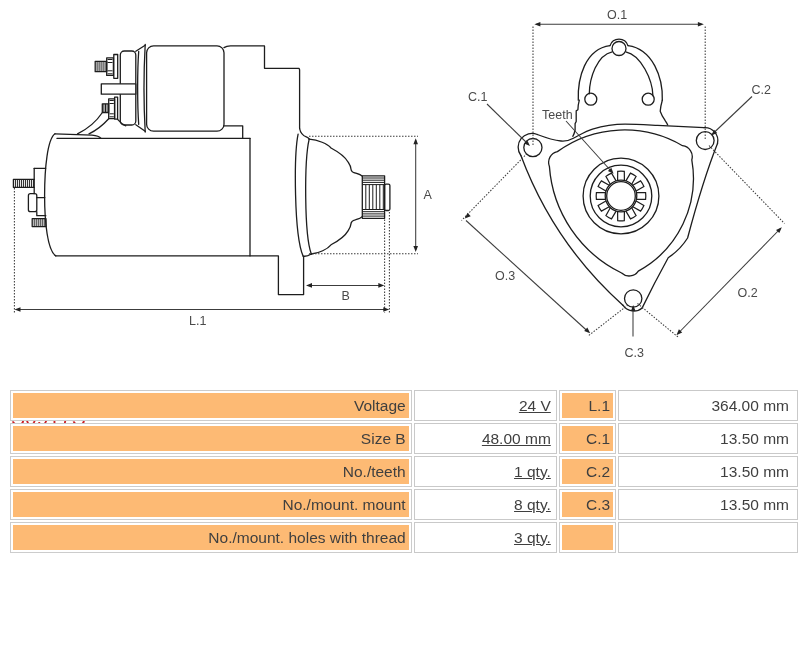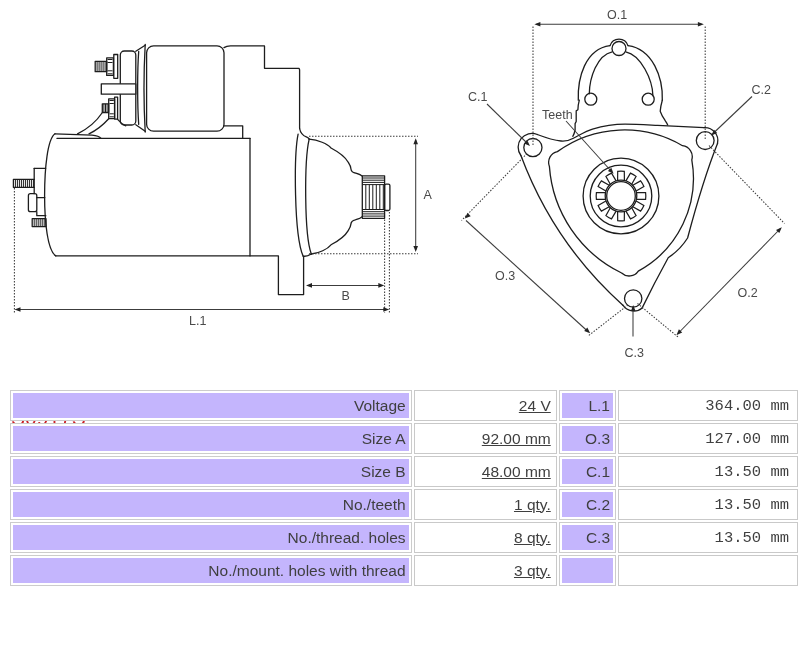--- a/index.html
+++ b/index.html
@@ -1,24 +1,24 @@
 <!DOCTYPE html>
 <html><head>
 <meta charset="utf-8">
 <style>
   html,body{margin:0;padding:0;background:#fff;}
   body{width:800px;height:660px;position:relative;font-family:"Liberation Sans",sans-serif;}
   #title{position:absolute;left:11px;top:359px;font-size:21px;color:#cb2026;margin-top:47px;}
   #spec{position:absolute;left:8px;top:388px;border-collapse:separate;border-spacing:2px;table-layout:fixed;}
   #spec td{box-sizing:border-box;border:1px solid #c9c9c9;height:31px;padding:0;font-size:15.5px;color:#3f3f3f;text-align:right;vertical-align:middle;overflow:hidden;}
-  #spec td.g{background:#c4b5fd;box-shadow:inset 0 0 0 2px #fff;border-color:#cccccc;margin-left:36px;}
+  #spec td.g{background:#fdba74;box-shadow:inset 0 0 0 2px #fff;border-color:#cccccc;margin-left:36px;}
   #spec td.c1{width:404.5px;padding-right:5px;}
   #spec td.c2{width:144px;padding-right:5px;text-decoration:underline;}
   #spec td.c3{width:57.5px;padding-right:5px;}
-  #spec td.c4{width:181px;padding-right:8px;font-family:Liberation Mono, monospace;}
+  #spec td.c4{width:181px;padding-right:8px;}
   svg text{font-family:"Liberation Sans",sans-serif;}
 </style>
 </head>
 <body>
 <svg id="draw" width="800" height="386" viewBox="0 0 800 386" style="position:absolute;left:0;top:0;">
   <g fill="none" stroke="#1d1d1d" stroke-width="1.3" stroke-linejoin="round" stroke-linecap="round">
 
     <path d="M55,133.8 L92,135.2 Q99,135.8 101,138.4"></path>
     <path d="M55,133.8 C47.5,139 44.6,168 44.6,195.5 C44.6,222 47.5,250.5 55.8,255.9"></path>
     <path d="M57,138.4 L250,138.4"></path>
@@ -187,39 +187,33 @@
 <div id="title">S0917S</div>
 <table id="spec">
   <tbody>
       <tr>
         <td class="c1 g">Voltage</td>
         <td class="c2">24 V</td>
         <td class="c3 g">L.1</td>
         <td class="c4">364.00 mm</td>
       </tr>
   <tr>
-        <td class="c1 g">Size A</td>
-        <td class="c2">92.00 mm</td>
-        <td class="c3 g">O.3</td>
-        <td class="c4">127.00 mm</td>
-      </tr>
-  <tr>
         <td class="c1 g">Size B</td>
         <td class="c2">48.00 mm</td>
         <td class="c3 g">C.1</td>
         <td class="c4">13.50 mm</td>
       </tr>
   <tr>
         <td class="c1 g">No./teeth</td>
         <td class="c2">1 qty.</td>
         <td class="c3 g">C.2</td>
         <td class="c4">13.50 mm</td>
       </tr>
   <tr>
-        <td class="c1 g">No./thread. holes</td>
+        <td class="c1 g">No./mount. mount</td>
         <td class="c2">8 qty.</td>
         <td class="c3 g">C.3</td>
         <td class="c4">13.50 mm</td>
       </tr>
   <tr>
         <td class="c1 g">No./mount. holes with thread</td>
         <td class="c2">3 qty.</td>
         <td class="c3 g"></td>
         <td class="c4"></td>
       </tr>

